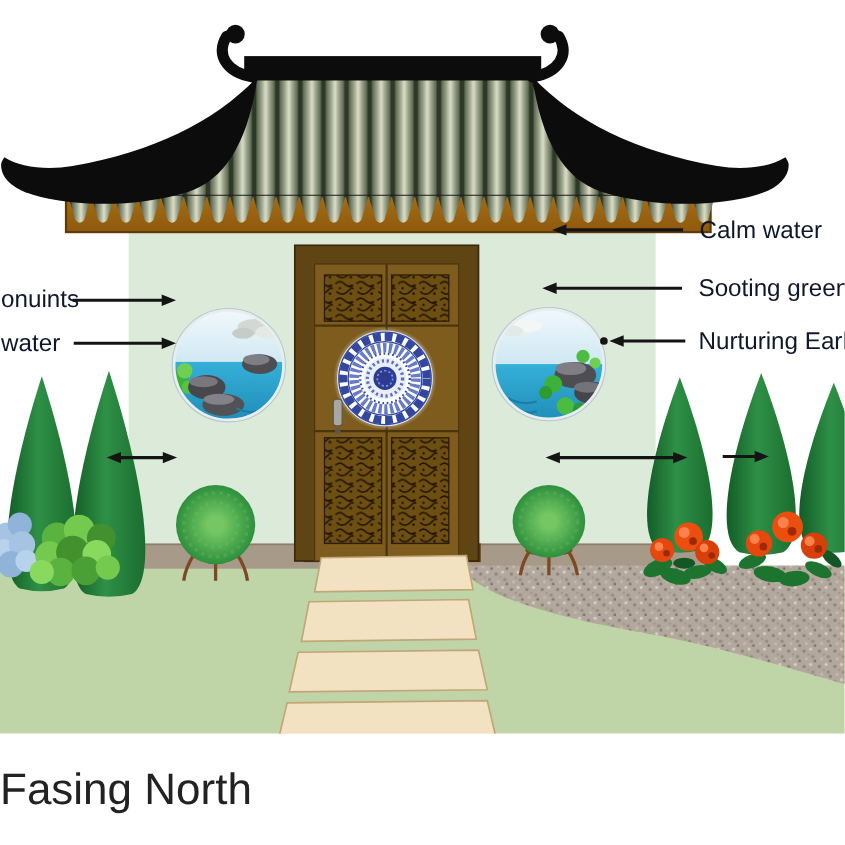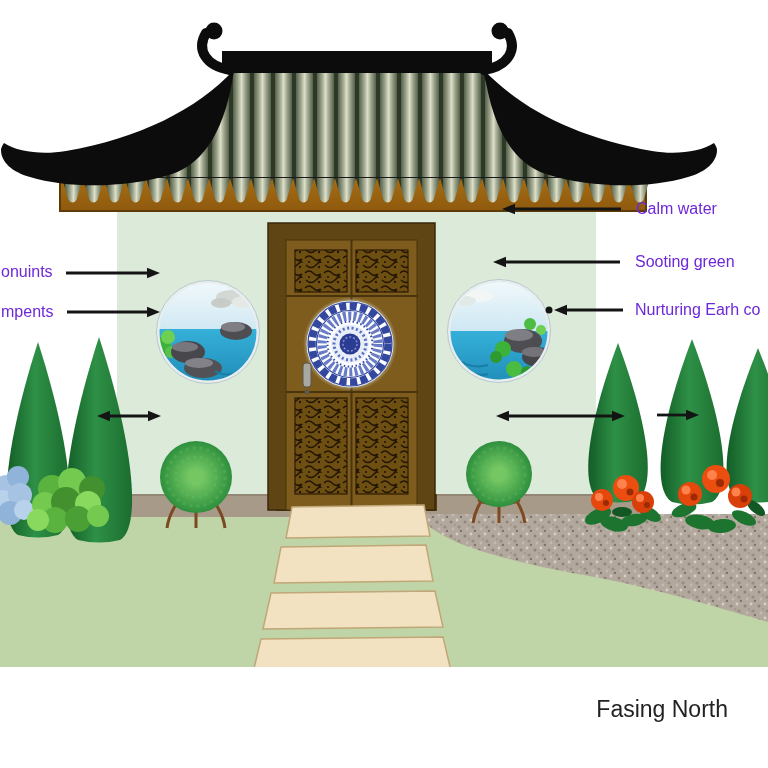--- a/index.html
+++ b/index.html
@@ -1,22 +1,22 @@
 <!DOCTYPE html>
 <html><head>
 <meta charset="utf-8">
 <style>
   html,body{margin:0;padding:0;background:#ffffff;}
   #stage{position:relative;width:768px;height:768px;overflow:hidden;background:#ffffff;
          font-family:"Liberation Sans", sans-serif;}
   #art{position:absolute;left:0;top:0;}
-  .lbl{position:absolute;color:#6d28d9;font-size:16px;line-height:22px;white-space:nowrap;}
+  .lbl{position:absolute;color:#0f172a;font-size:22px;line-height:22px;white-space:nowrap;}
   .lbl-left{left:1px;text-align:right;}
-  #caption{position:absolute;top:696px;left:0;width:728px;text-align:right;
-           font-size:23px;color:#222;}
+  #caption{position:absolute;top:696px;left:0;width:728px;text-align:left;
+           font-size:40px;color:#222;}
 </style>
 </head>
 <body>
 
 <div id="stage">
 
 <svg id="art" width="768" height="768" viewBox="0 0 768 768">
   <defs>
     <linearGradient id="tileG" x1="0" y1="0" x2="1" y2="0">
       <stop offset="0" stop-color="#55604b"></stop>
@@ -327,19 +327,19 @@
       <polygon points="625,416 612,410.8 612,421.2" stroke="none"></polygon>
     </g>
     <g>
       <line x1="657" y1="415" x2="688" y2="415"></line>
           <polygon points="699,415 686,409.8 686,420.2" stroke="none"></polygon>
     </g>
   </g>
 </svg>
 
 <div class="lbl lbl-left" style="top:261px">onuints</div>
-<div class="lbl lbl-left" style="top:301px">mpents</div>
+<div class="lbl lbl-left" style="top:301px">water</div>
 <div class="lbl" style="left:636px;top:198px">Calm water</div>
 <div class="lbl" style="left:635px;top:251px">Sooting green</div>
 <div class="lbl" style="left:635px;top:299px">Nurturing Earh co</div>
 <div id="caption">Fasing North</div>
 
 </div>
 
 </body></html>

